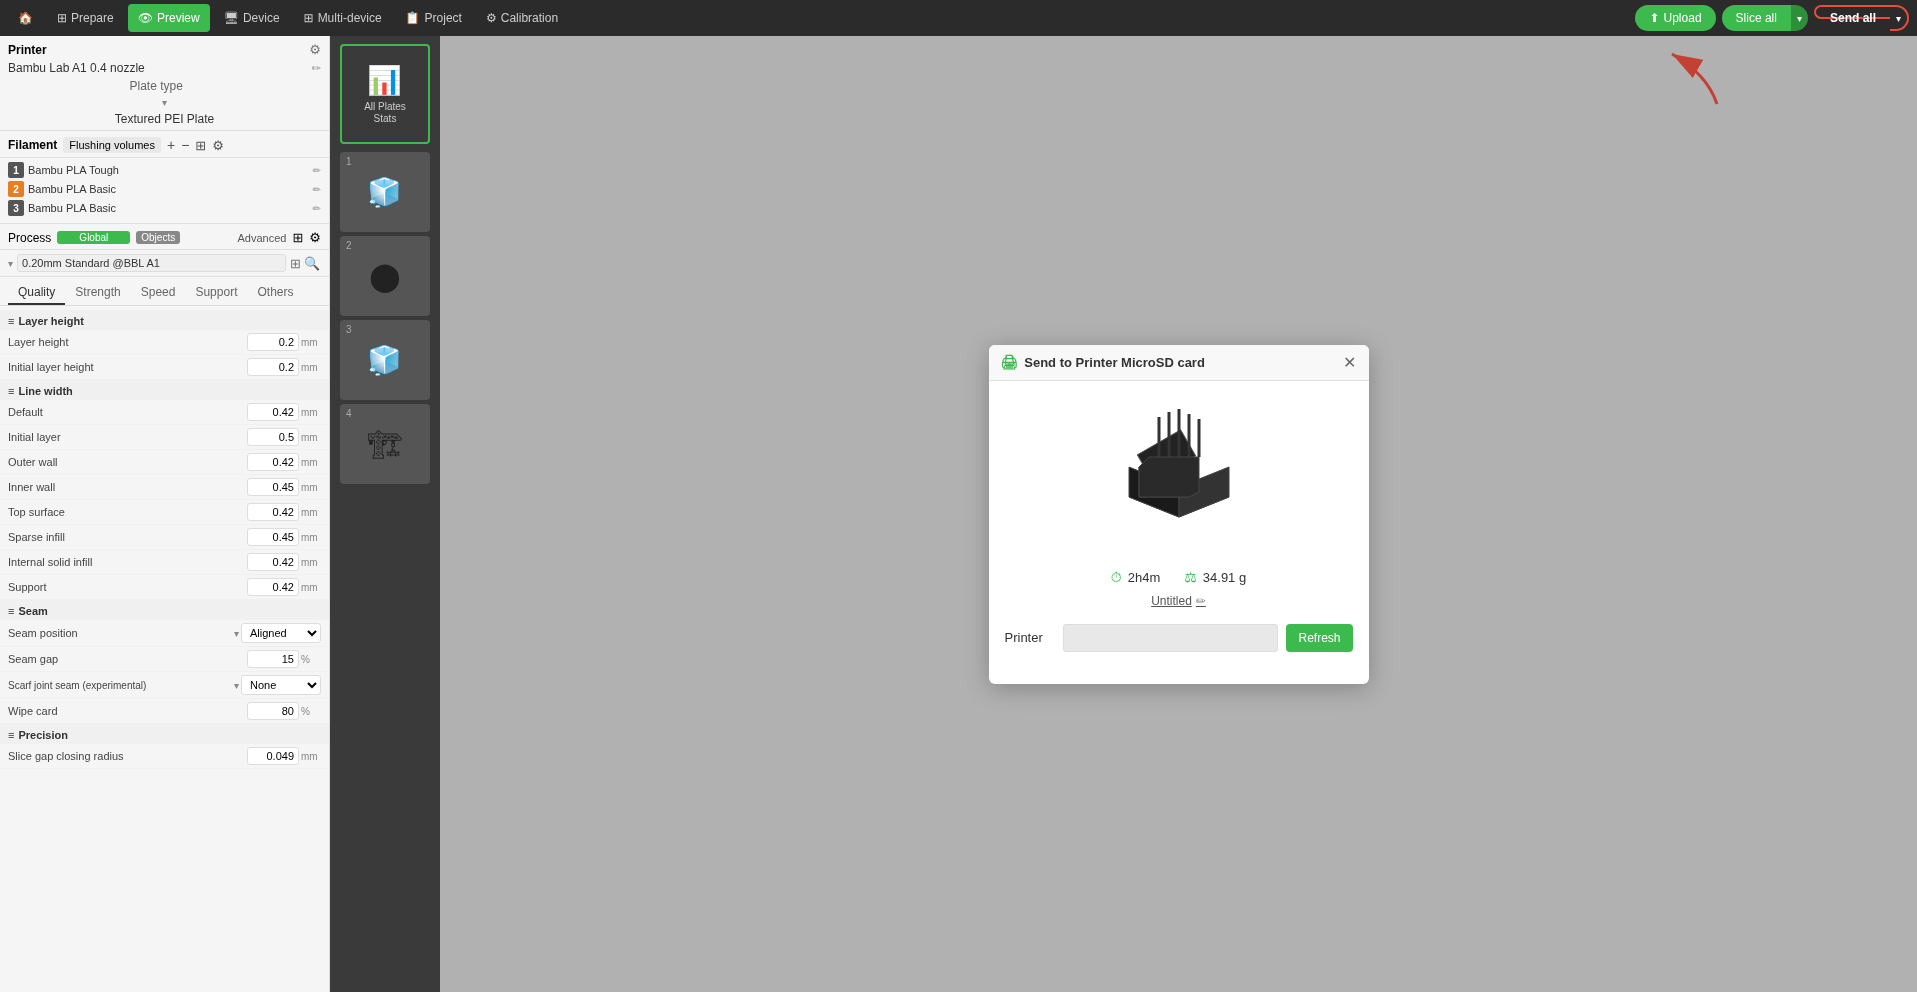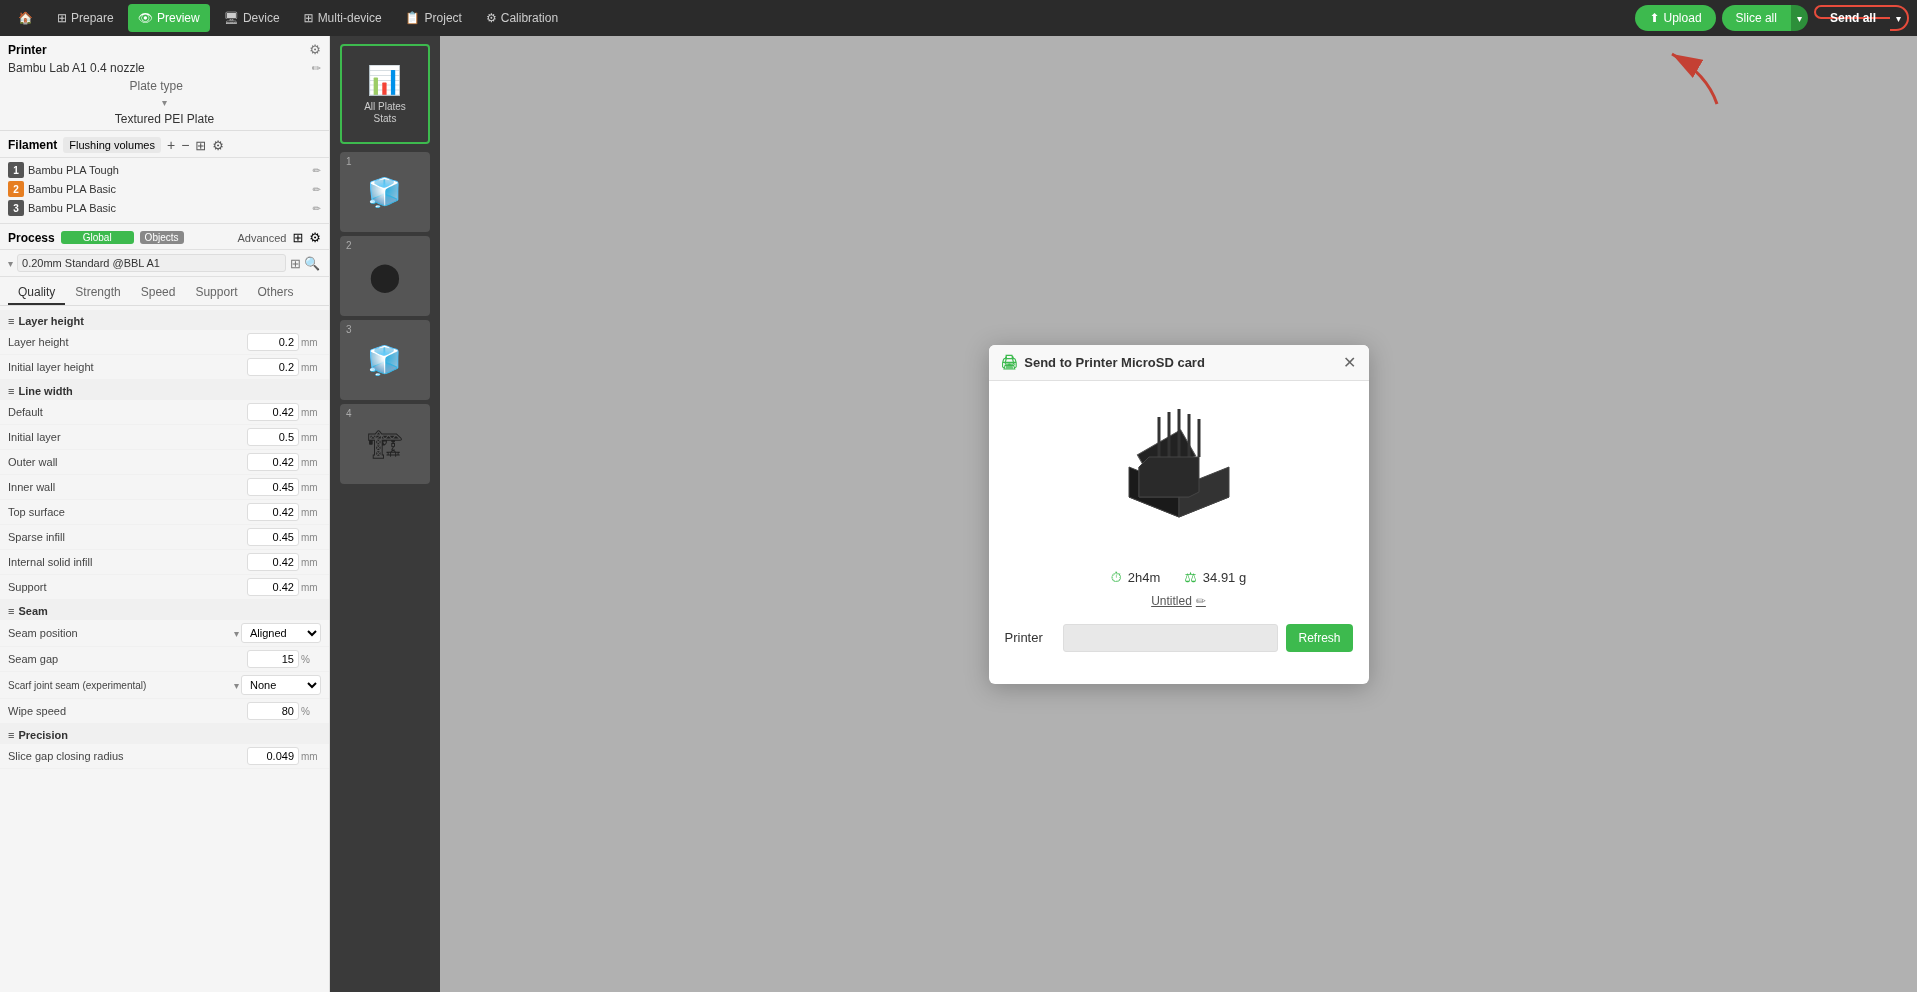--- a/index.html
+++ b/index.html
@@ -238,21 +238,21 @@
       <span class="icon-edit">✏</span>
     </div>
     <div class="filament-item">
       <span class="filament-num num-3">3</span>
       <span class="filament-name">Bambu PLA Basic</span>
       <span class="icon-edit">✏</span>
     </div>
   </div>
 
   <div class="process-header">
-    <span style="font-weight:700;font-size:12px;">Process</span>
+    <span style="font-weight:400;font-size:12px;">Process</span>
     <span class="badge-global">Global</span>
     <span class="badge-objects">Objects</span>
     <span class="process-advanced">Advanced</span>
     <span style="font-size:13px;cursor:pointer;">⊞</span>
     <span style="font-size:13px;cursor:pointer;">⚙</span>
   </div>
   <div class="profile-row">
     <span style="font-size:10px;color:#888;">▾</span>
     <span class="profile-value">0.20mm Standard @BBL A1</span>
     <span style="font-size:13px;color:#777;cursor:pointer;">⊞</span>
@@ -368,21 +368,21 @@
         </div>
     </div>
     <div class="setting-row">
       <span class="setting-name" style="font-size:10px;line-height:1.3;">Scarf joint seam (experimental)</span>
       <div class="setting-value">
         <span style="font-size:10px;color:#888;">▾</span>
         <select class="setting-select"><option>None</option></select>
       </div>
     </div>
     <div class="setting-row">
-      <span class="setting-name">Wipe speed</span>
+      <span class="setting-name">Wipe card</span>
       <div class="setting-value">
           <input class="setting-input" type="text" value="80" style="">
           <span class="setting-unit">%</span>
         </div>
     </div>
 
     <div class="setting-group-title">
       <span>≡</span>
       <span>Precision</span>
     </div>

